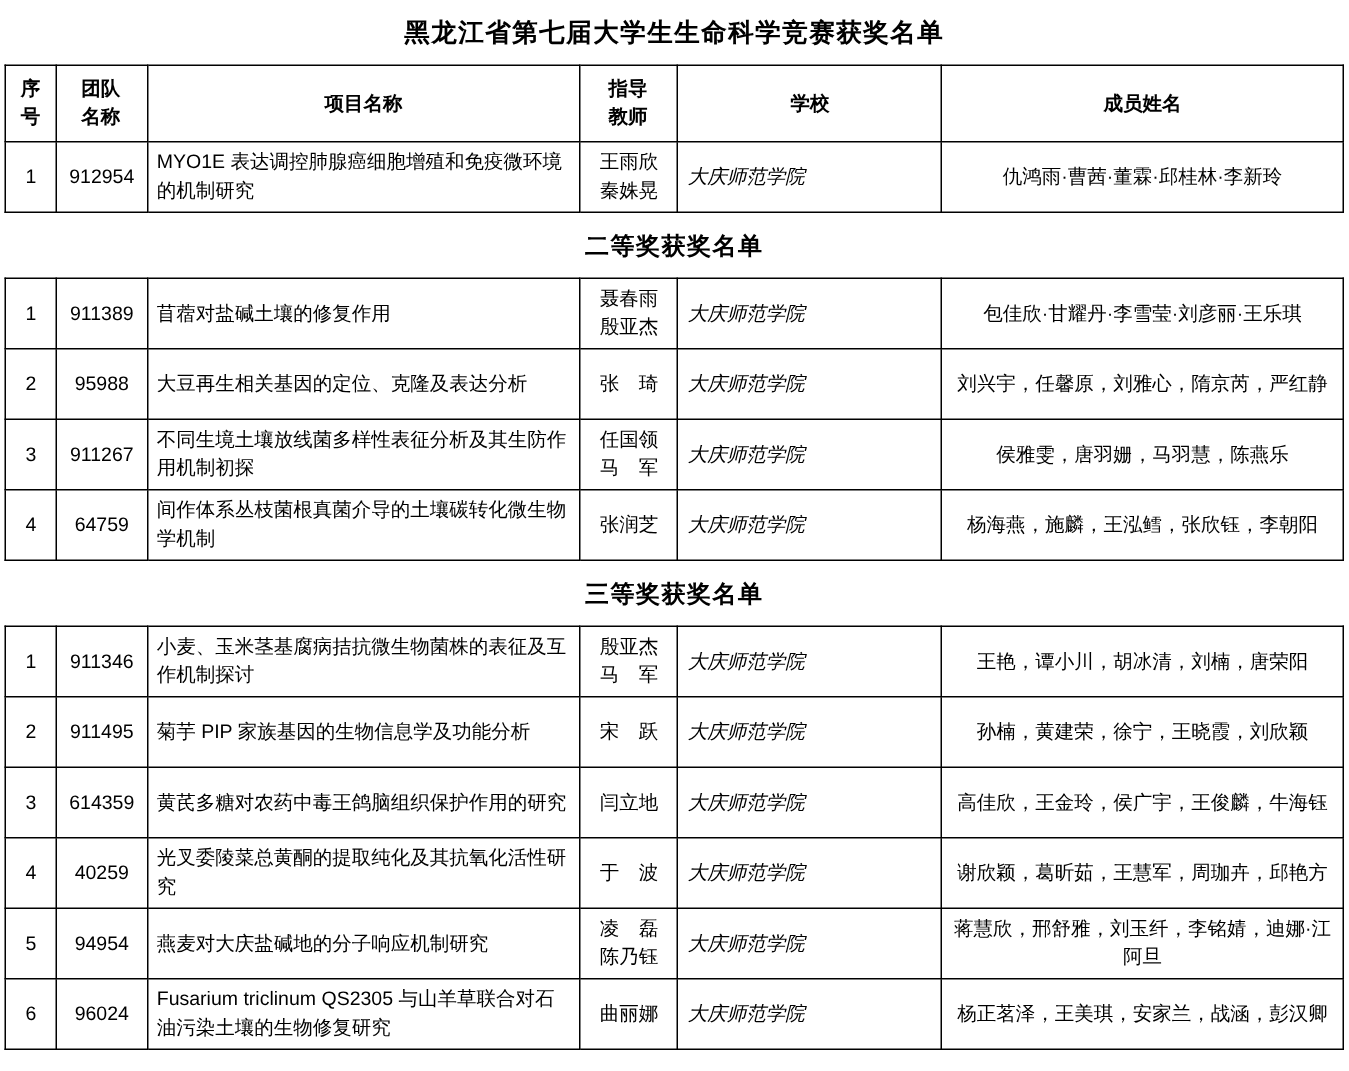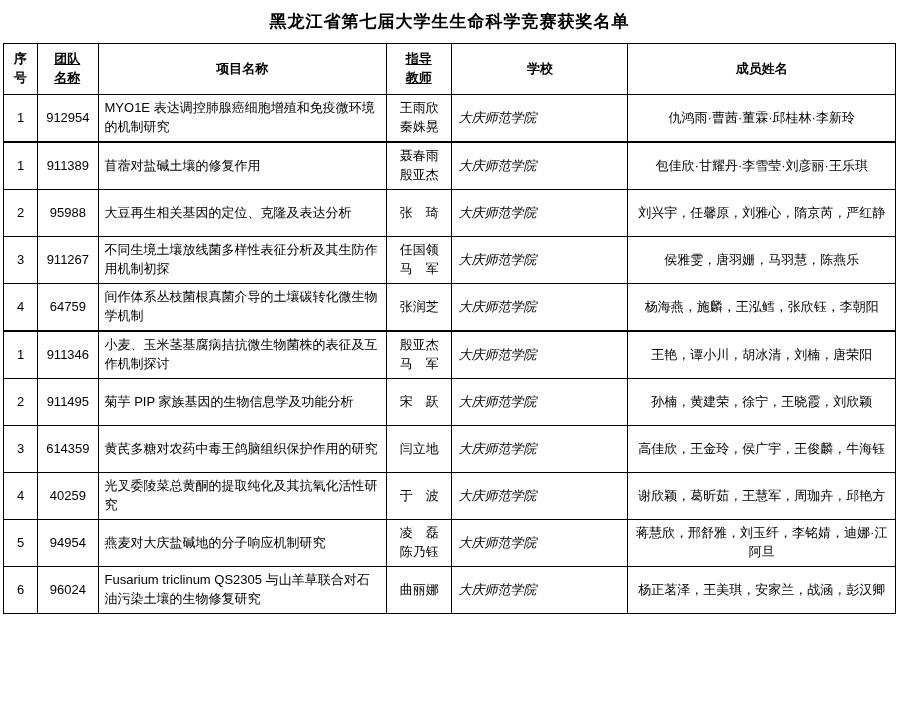--- a/index.html
+++ b/index.html
@@ -49,21 +49,21 @@
     text-align: center;
     padding: 6px 2px;
   }
   .hdr-wrap {
     display: inline-block;
     word-break: break-all;
     text-align: left;
     vertical-align: middle;
   }
   .w1 { width: 1.05em; }
-  .w2 { width: 2.1em; text-decoration: underline; }
+  .w2 { width: 2.1em; }
   td.c0, td.c1, td.c3 { text-align: center; }
   td.c2, td.c4, td.c5 { text-align: left; }
   td.c3 { white-space: pre-line; padding: 4px 3px; }
   td.c2 { padding-left: 8px; }
   td.c4 { padding-left: 9px; font-style: italic; }
   td.c5 { padding-left: 10px; text-align: center; }
 </style>
 </head>
 <body>
 
@@ -94,20 +94,21 @@
             <td class="c0">1</td>
             <td class="c1">912954</td>
             <td class="c2">MYO1E 表达调控肺腺癌细胞增殖和免疫微环境的机制研究</td>
             <td class="c3">王雨欣
 秦姝晃</td>
             <td class="c4">大庆师范学院</td>
             <td class="c5">仇鸿雨·曹茜·董霖·邱桂林·李新玲</td>
           </tr>
         </tbody>
       </table>
+      <div class="section-heading">二等奖获奖名单</div>
       <table class="award-table">
         <colgroup>
           <col style="width: 34px;">
           <col style="width: 60px;">
           <col style="width: 287px;">
           <col style="width: 65px;">
           <col style="width: 175px;">
           <col style="width: 266px;">
         </colgroup>
         <tbody>
@@ -140,20 +141,21 @@
           <tr>
             <td class="c0">4</td>
             <td class="c1">64759</td>
             <td class="c2">间作体系丛枝菌根真菌介导的土壤碳转化微生物学机制</td>
             <td class="c3">张润芝</td>
             <td class="c4">大庆师范学院</td>
             <td class="c5">杨海燕，施麟，王泓鳕，张欣钰，李朝阳</td>
           </tr>
         </tbody>
       </table>
+      <div class="section-heading">三等奖获奖名单</div>
       <table class="award-table">
         <colgroup>
           <col style="width: 34px;">
           <col style="width: 60px;">
           <col style="width: 287px;">
           <col style="width: 65px;">
           <col style="width: 175px;">
           <col style="width: 266px;">
         </colgroup>
         <tbody>

